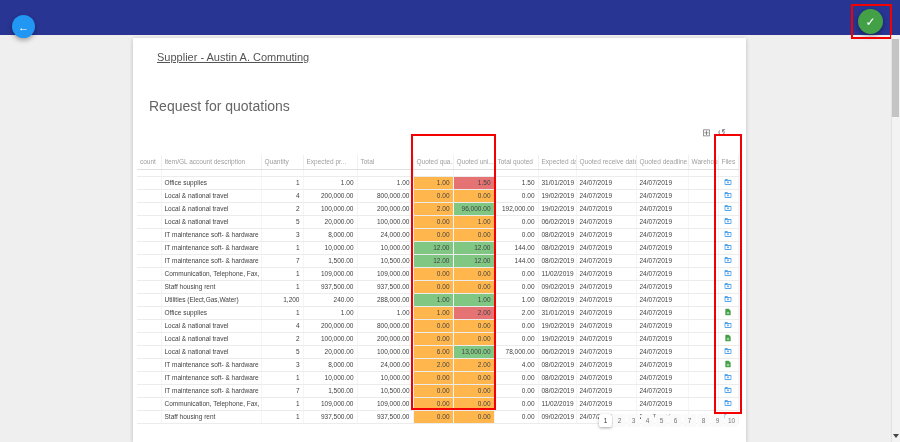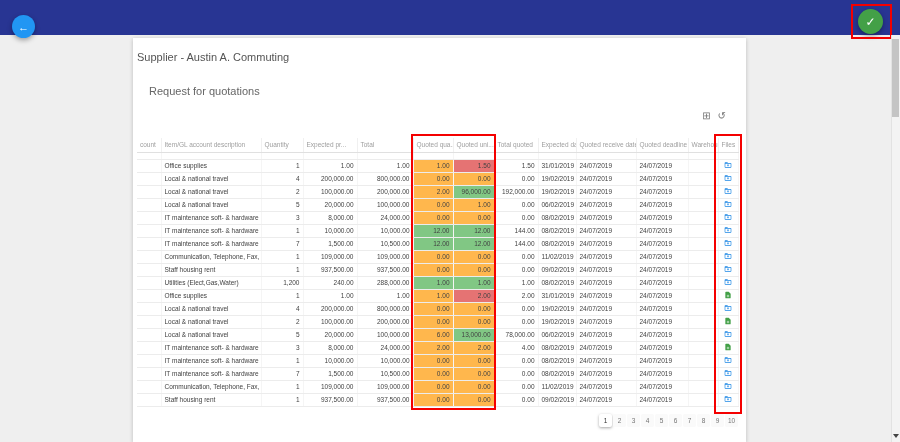--- a/index.html
+++ b/index.html
@@ -8,22 +8,22 @@
 
   .appbar { position:absolute; left:0; top:0; width:900px; height:35px; background:#283593; }
 
   .fab { position:absolute; border:none; border-radius:50%; display:flex; align-items:center;
          justify-content:center; color:#fff; cursor:pointer; box-shadow:0 2px 5px rgba(0,0,0,.35); }
   .fab-back  { left:12px; top:15px; width:23px; height:23px; background:#2196F3; font-size:11px; }
   .fab-check { left:858px; top:9px; width:25px; height:25px; background:#43A047; font-size:12px; }
 
   .card { position:absolute; left:133px; top:38px; width:613px; height:404px; background:#fff;
           box-shadow:0 1px 4px rgba(0,0,0,.22); }
-  .card-title   { padding:13px 4px 0; font-size:11px; color:#545454; }
-  .section-title{ margin:22px 16px 0; font-size:11px; color:#666; }
+  .card-title   { padding:13px 24px 0; font-size:11px; color:#545454;text-decoration:underline; }
+  .section-title{ margin:35px 16px 0; font-size:14px; color:#666; }
 
   .toolbar { display:flex; justify-content:flex-end; gap:7px; margin:14px 20px 0; height:11px; }
   .tool { color:#757575; font-size:10px; line-height:10px; cursor:pointer; }
 
   table.tbl { margin:16px 0 0 4px; width:601px; border-collapse:collapse; table-layout:fixed; }
   .tbl th { font-weight:normal; color:#9e9e9e; font-size:6.5px; height:14px; text-align:left;
             border-bottom:1px solid #e0e0e0; border-right:1px solid #f0f0f0; padding:0 3px;
             overflow:hidden; white-space:nowrap; }
   .tbl td { font-size:6.5px; color:#424242; height:13px; border-bottom:1px solid #ececec;
             border-right:1px solid #f5f5f5; padding:0 3px; overflow:hidden; white-space:nowrap; }

